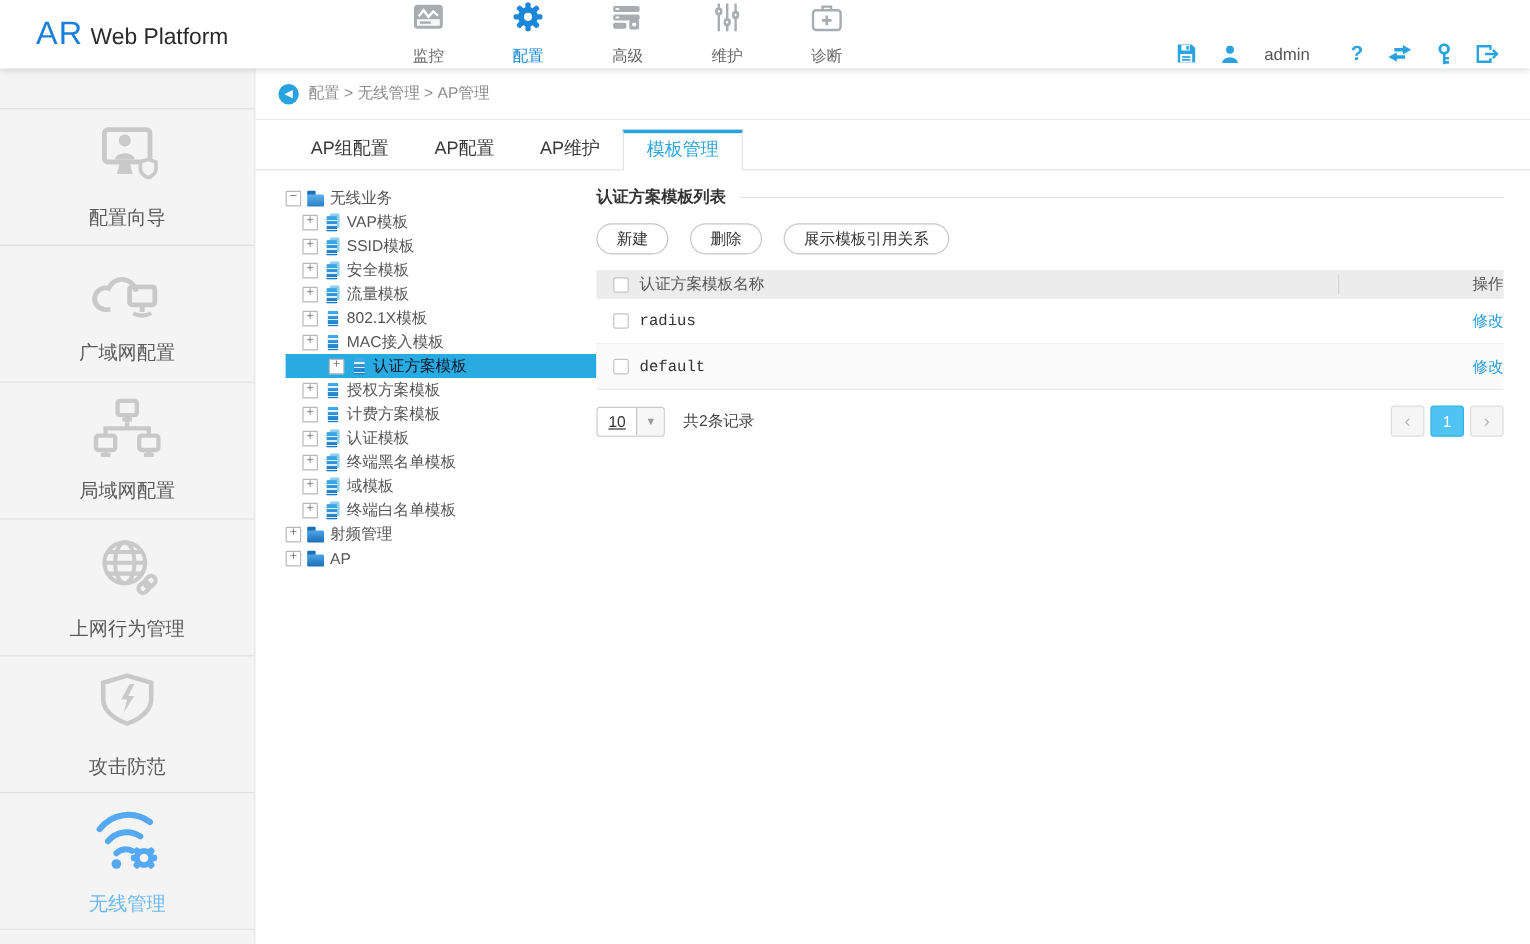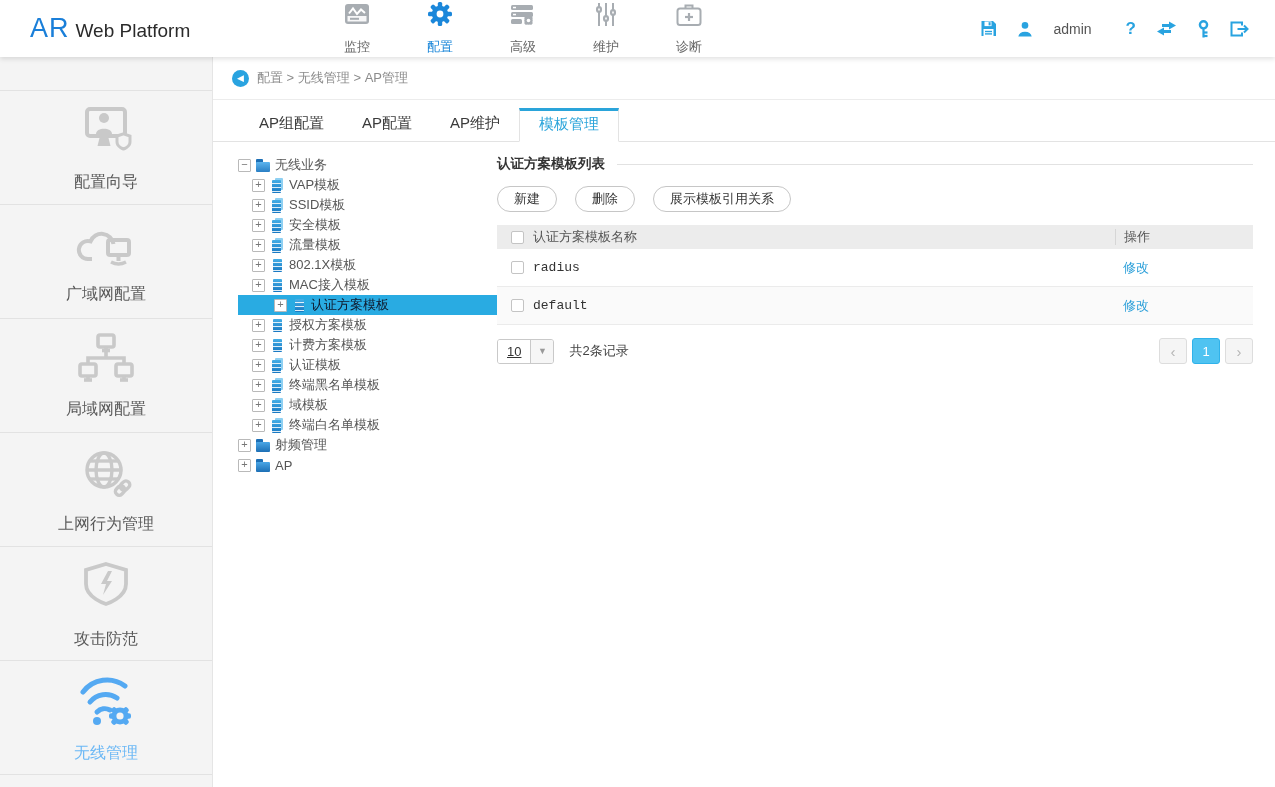--- a/index.html
+++ b/index.html
@@ -11,21 +11,21 @@
     position:relative; z-index:5; box-shadow:0 2px 5px rgba(0,0,0,.12); }
   .logo { display:flex; align-items:baseline; padding-left:30px; cursor:default; }
   .logo .ar { font-size:27px; color:#1a7fd9; letter-spacing:1px; }
   .logo .rest { font-size:19px; color:#2b2b2b; margin-left:6px; }
   .nav { position:absolute; left:332px; top:0; height:57px; display:flex; gap:33px; }
   .nav-item { display:flex; flex-direction:column; align-items:center;
     justify-content:center; min-width:50px; cursor:pointer; }
   .nav-item .ico { height:26px; display:flex; align-items:flex-end; }
   .nav-item .lbl { font-size:13px; color:#666; margin-top:11px; }
   .nav-item.active .lbl { color:#1a86d9; }
-  .hdr-right { position:absolute; right:26px; top:0; height:57px; display:flex;
+  .hdr-right { position:absolute; right:26px; top:16px; height:57px; display:flex;
     align-items:center; gap:20px; }
   .hdr-ico { display:flex; align-items:center; cursor:pointer; }
   .admin-name { font-size:14px; color:#555; margin-right:14px; }
   .help-q { font-size:17px; font-weight:bold; color:#29a3e0; }
 
   
   .page { display:flex; height:730px; }
   .sidebar { width:213px; background:#f4f4f4; border-right:1px solid #e5e5e5; }
   .sidebar-top { height:34px; border-bottom:1px solid #e2e2e2; }
   .side-item { height:114px; border-bottom:1px solid #e2e2e2; display:flex;
@@ -87,21 +87,21 @@
   .btn-row { display:flex; gap:18px; margin-bottom:13px; }
   .btn { height:26px; padding:0 16px; border:1px solid #c6c6c6; border-radius:13px;
     background:#fff; font-size:13px; color:#333; display:flex; align-items:center;
     cursor:pointer; font-family:inherit; }
 
   .tbl-header { display:flex; align-items:center; height:24px; background:#ececec;
     font-size:13px; color:#555; }
   .cbx { width:13px; height:13px; border:1px solid #c4c4c4; background:#fff;
     border-radius:2px; margin:0 9px 0 14px; flex-shrink:0; cursor:pointer; }
   .col-name { flex:1; }
-  .col-action { width:138px; flex-shrink:0; }
+  .col-action { width:138px; flex-shrink:0;text-align:right; }
   .tbl-header .col-action { border-left:1px solid #d6d6d6; padding-left:8px;
     height:16px; line-height:16px; }
   .tbl-row { display:flex; align-items:center; height:38px; font-size:13px;
     color:#333; border-bottom:1px solid #ebebeb;font-family:Liberation Mono, monospace; }
   .tbl-row:nth-child(even) { background:#fafafa; }
   .tbl-row .col-action { padding-left:8px; }
   .action-link { color:#2b9fd9; cursor:pointer; text-decoration:none; font-size:13px; }
 
   .pager { display:flex; align-items:center; margin-top:13px; }
   .pagesize { display:inline-flex; height:25px; border:1px solid #c9c9c9;

